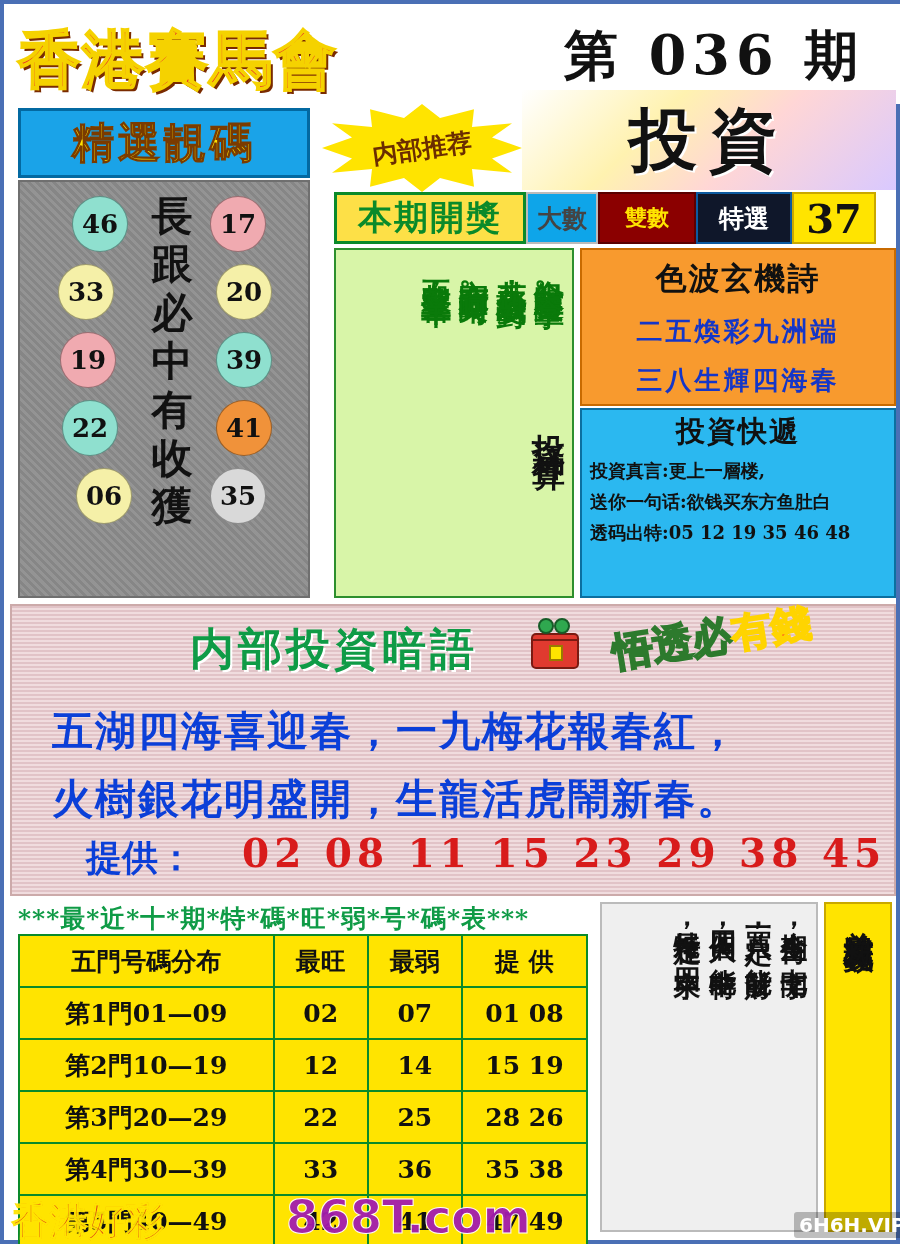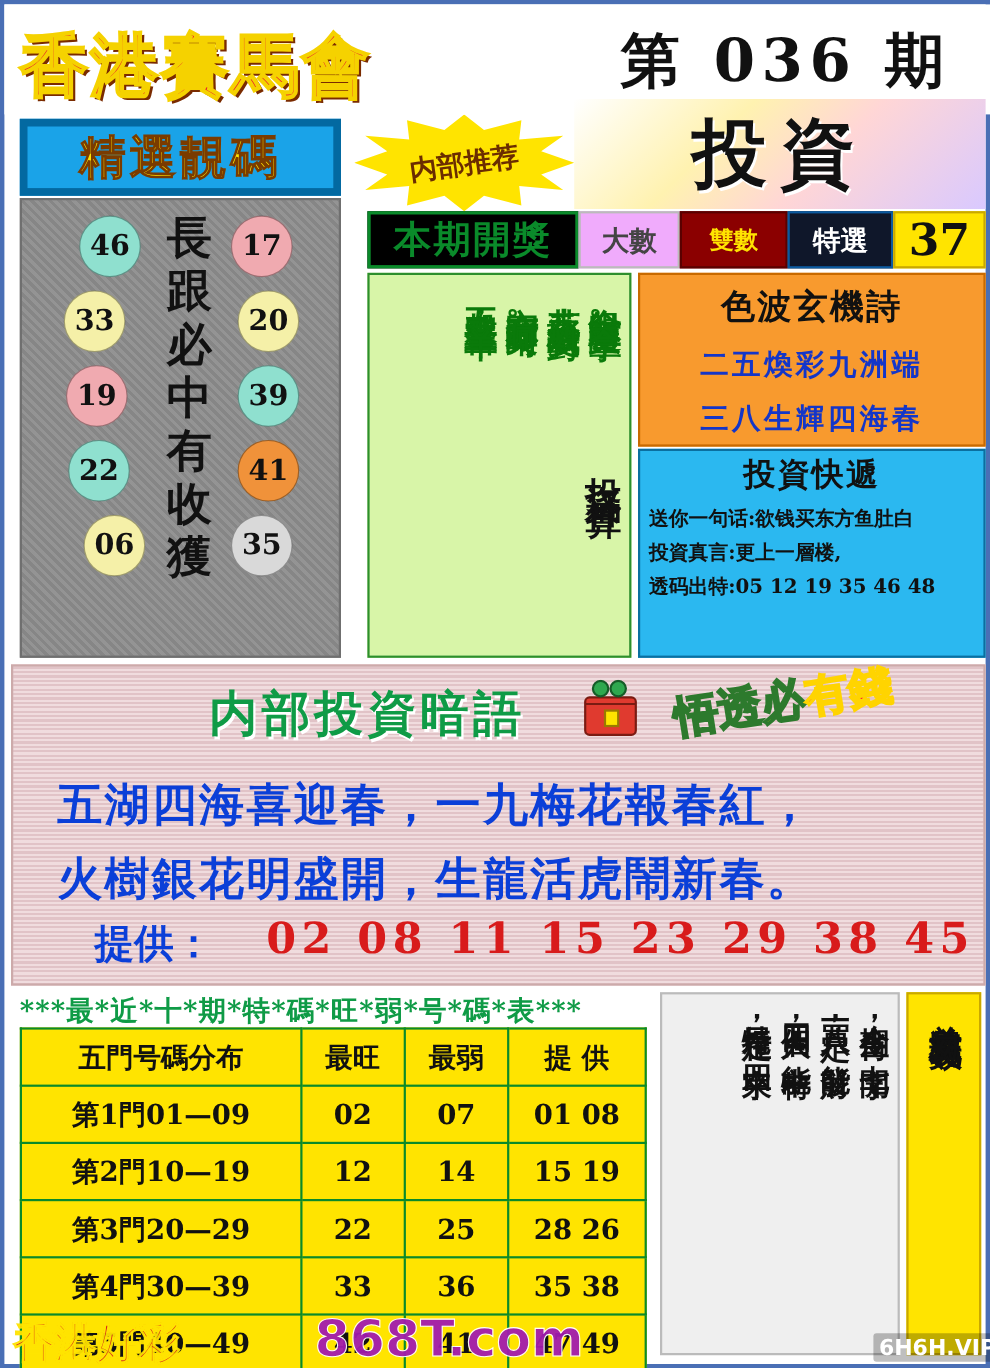--- a/index.html
+++ b/index.html
@@ -33,21 +33,21 @@
   }
   .issue{
     position:absolute;left:560px;top:16px;
     font-size:54px;font-weight:bold;color:#111;
     letter-spacing:6px;
     font-family:"DejaVu Serif", serif;
   }
   
   .jingxuan{
     position:absolute;left:14px;top:104px;width:292px;height:70px;
-    background:#1aa3e8;border:7px solid #0369a1;box-sizing:border-box;
+    background:#1aa3e8;border:3px solid #0369a1;box-sizing:border-box;
     display:flex;align-items:center;justify-content:center;
   }
   .jingxuan span{
     font-size:42px;font-weight:bold;color:#ffe400;
     -webkit-text-stroke:1px #7a3b00;
     letter-spacing:4px;
     font-family:"DejaVu Serif", serif;
   }
   
   .ballpanel{
@@ -93,23 +93,23 @@
     font-size:68px;font-weight:bold;color:#111;letter-spacing:12px;
     text-shadow:2px 2px 0 #ffffff;
     font-family:"DejaVu Serif", serif;
   }
   
   .openrow{
     position:absolute;left:330px;top:188px;width:562px;height:52px;
     display:flex;
   }
   .openrow .cell{display:flex;align-items:center;justify-content:center;font-weight:bold;}
-  .ben{width:192px;background:#000000;border:3px solid #0a8a2a;box-sizing:border-box;
+  .ben{width:192px;background:#fde047;border:3px solid #0a8a2a;box-sizing:border-box;
        font-size:34px;color:#0a8a2a;letter-spacing:2px;font-family:"DejaVu Serif", serif;}
-  .dashu{width:92px;background:#f0abfc;font-size:25px;color:#444;border:2px solid #bbb;box-sizing:border-box;font-family:"DejaVu Serif", serif;text-align:right;}
+  .dashu{width:72px;background:#0ea5e9;font-size:25px;color:#444;border:2px solid #bbb;box-sizing:border-box;font-family:"DejaVu Serif", serif;text-align:right;}
   .shuangshu{width:98px;background:#8b0000;font-size:22px;color:#ffe400;border:2px solid #5a0000;box-sizing:border-box;font-family:"DejaVu Serif", serif;}
   .texuan{width:96px;background:#0f172a;font-size:25px;color:#ffffff;border:2px solid #0b5aa0;box-sizing:border-box;font-family:"DejaVu Serif", serif;}
   .num37{width:84px;background:#ffe400;font-size:40px;color:#111;border:2px solid #c9a800;box-sizing:border-box;font-family:"DejaVu Serif", serif;}
   
   .greenbox{
     position:absolute;left:330px;top:244px;width:240px;height:350px;
     background:#d8f5a8;border:2px solid #2d8f2d;box-sizing:border-box;
     padding:6px 4px;
   }
   .poemcols{display:flex;flex-direction:row-reverse;justify-content:flex-start;height:100%;}
@@ -316,22 +316,22 @@
   <div class="shensuan">投資神算</div>
 
   <div class="orangebox">
     <div class="ttl">色波玄機詩</div>
     <div class="ln">二五煥彩九洲端</div>
     <div class="ln">三八生輝四海春</div>
   </div>
 
   <div class="bluebox">
     <div class="ttl">投資快遞</div>
+    <div class="row">投資真言:更上一層楼,</div>
     <div class="row">送你一句话:欲钱买东方鱼肚白</div>
-    <div class="row">投資真言:更上一層楼,</div>
     <div class="row">透码出特:05 12 19 35 46 48</div>
   </div>
 
   <div class="pinkbox">
     <div class="neibu">内部投資暗語</div>
 
     <svg class="bagicon" viewBox="0 0 62 52">
       <rect x="8" y="16" width="46" height="34" rx="4" fill="#e03a2f" stroke="#7a1b12" stroke-width="2"></rect>
       <path d="M8 22 H54" stroke="#7a1b12" stroke-width="2"></path>
       <circle cx="22" cy="8" r="7" fill="#2fa84f" stroke="#165c28" stroke-width="2"></circle>

